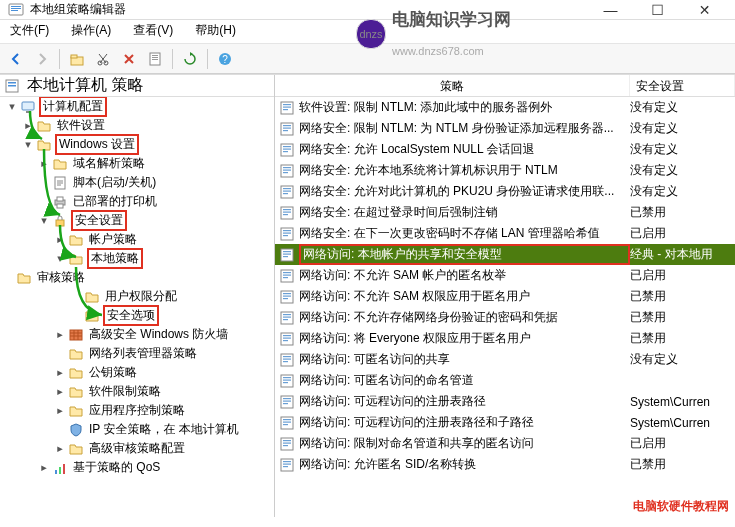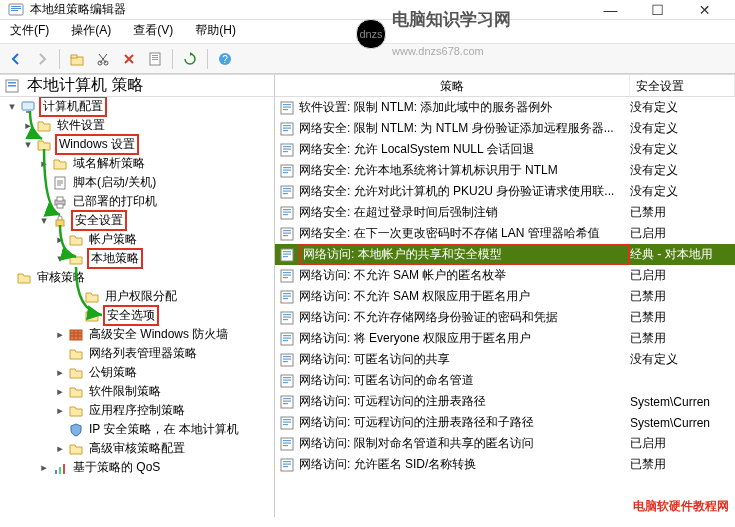--- a/index.html
+++ b/index.html
@@ -9,21 +9,21 @@
 .titlebar .ticon { width: 16px; height: 16px; margin-right: 6px; }
 .titlebar .ttxt { font-size: 12px; color: #000; flex: 1; }
 .winbtns { display: flex; gap: 2px; }
 .winbtn { width: 45px; height: 28px; display: flex; align-items: center; justify-content: center; font-size: 14px; color: #333; }
 .winbtn.close { }
 
 .menubar { height: 24px; display: flex; align-items: flex-start; padding: 0 6px; gap: 14px; font-size: 12px; border-bottom: 1px solid #e5e5e5; position: relative; }
 .menubar .mitem { padding: 2px 4px; }
 
 .logo-overlay { position: absolute; left: 356px; top: -6px; height: 40px; display: flex; align-items: center; gap: 6px; z-index: 50; }
-.logo-overlay .logobox { width: 30px; height: 30px; border-radius: 14px; background: #000000; display:flex; align-items:center; justify-content:center; color:#888; font-size:11px; border:1px solid #ddd;}
+.logo-overlay .logobox { width: 30px; height: 30px; border-radius: 14px; background: #4c1d95; display:flex; align-items:center; justify-content:center; color:#888; font-size:11px; border:1px solid #ddd;}
 .logo-overlay .logotxt { display:flex; flex-direction:column; line-height:1.1;gap:16px;}
 .logo-overlay .logotxt .l1{ font-size:17px; color:#555; font-weight:600;}
 .logo-overlay .logotxt .l2{ font-size:11px; color:#aaa;}
 
 .toolbar { height: 30px; display: flex; align-items: center; padding: 0 4px; gap: 2px; border-bottom: 1px solid #d0d0d0; background: #f7f7f7; }
 .tbtn { width: 24px; height: 24px; display: flex; align-items: center; justify-content: center; }
 .tsep { width: 1px; height: 20px; background: #ccc; margin: 0 3px; }
 
 .content { display: flex; height: calc(527px - 30px - 24px - 30px); border-top: 1px solid #ddd; }
 

